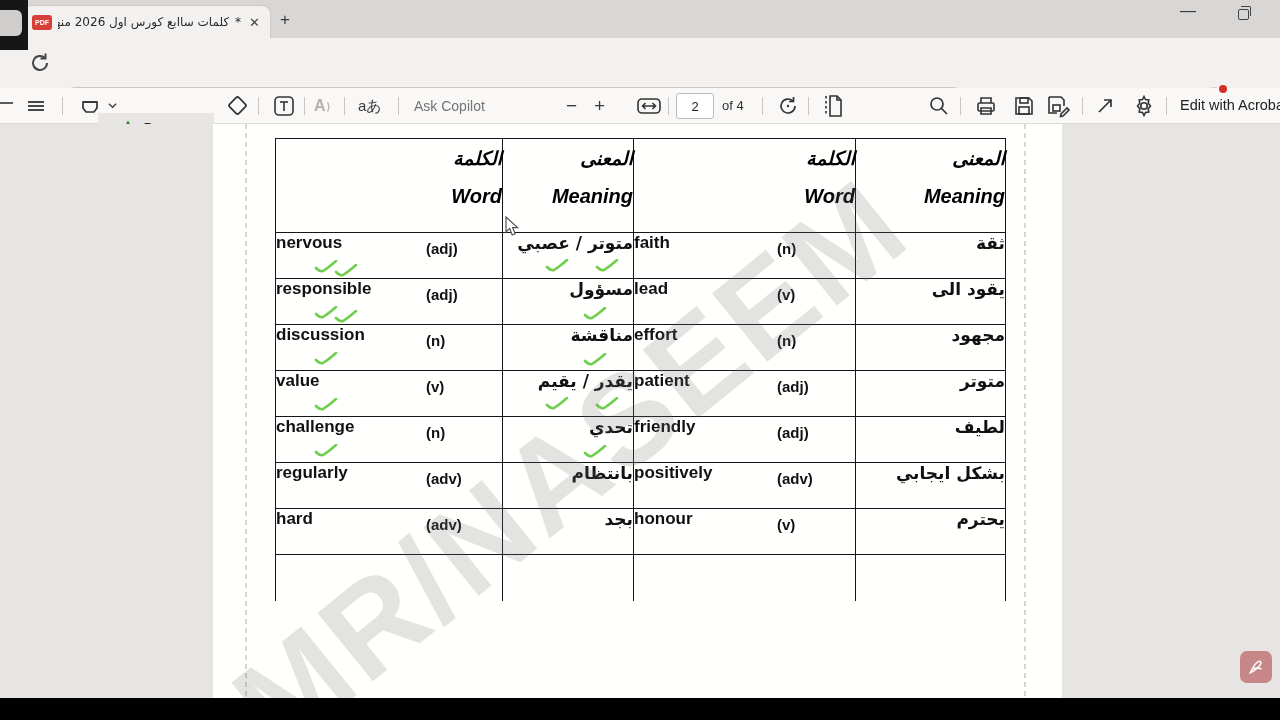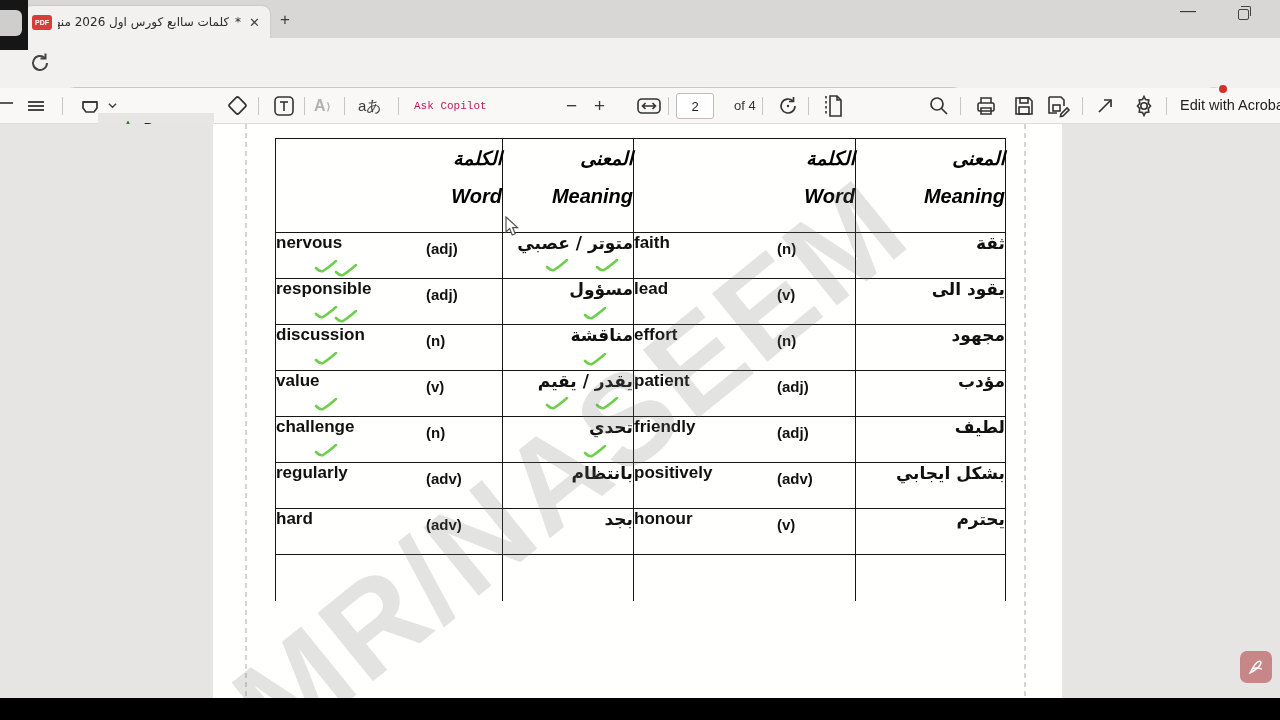--- a/index.html
+++ b/index.html
@@ -51,24 +51,24 @@
   .edge-partial { position:absolute; left:1272px; top:51px; width:16px; height:22px; border-radius:11px 0 0 11px;
                   background:radial-gradient(circle at 80% 40%, #59c3e0 0 40%, #2f9e44 41% 100%); }
 
   .pdfbar { position:absolute; left:0; top:88px; width:1280px; height:36px; background:#f9f8f7; border-bottom:1px solid #dddcda; }
   .pb { position:absolute; top:0; height:36px; display:flex; align-items:center; color:#3a3a3a; }
   .vdiv { position:absolute; top:9px; width:1px; height:18px; background:#c7c6c4; }
   .chev { width:9px; height:9px; display:inline-block; }
   .drawbtn { position:absolute; left:98px; top:1px; width:116px; height:33px; background:#e7e6e4; border-bottom:3px solid #0e62ad;
              display:flex; align-items:center; justify-content:center; gap:7px;margin-top:24px; }
   .drawbtn .lbl { font-size:14.5px; color:#222; }
-  .toollabel { font-size:11px; color:#be185d;font-family:Liberation Mono, monospace; }
+  .toollabel { font-size:14px; color:#737373; }
   .pagebox { position:absolute; left:676px; top:5px; width:38px; height:26px; background:#fff; border:1px solid #bdbcba;
              border-radius:3px; display:flex; align-items:center; justify-content:center; font-size:13px; color:#222; }
-  .of-label { position:absolute; left:722px; top:10px; font-size:13px; color:#333;margin-left:12px; }
+  .of-label { position:absolute; left:722px; top:10px; font-size:13px; color:#333; }
   .editlabel { position:absolute; left:1180px; top:9px; font-size:14.5px; color:#222; white-space:nowrap; }
 
   
   .viewer { position:absolute; left:0; top:124px; width:1280px; height:574px; background:#e6e5e3; overflow:hidden; }
   .page { position:absolute; left:213px; top:0; width:849px; height:574px; background:#fffffd; }
   .dashline { position:absolute; top:0; width:2px; height:574px;
               background:repeating-linear-gradient(180deg,#d6d5d2 0 5px, transparent 5px 9px); }
 
   table.vocab { position:absolute; left:62px; top:14px; border-collapse:collapse; table-layout:fixed;
                 font-family:"DejaVu Sans", sans-serif; }
@@ -348,21 +348,21 @@
        <span class="chk" style="right:14px;top:24px"><svg width="24" height="14" viewBox="0 0 24 14" fill="none" stroke="#6fce4e" stroke-width="2.6" stroke-linecap="round">
                   <path d="M2 8 Q6 12 9 11 Q14 8 22 1"></path>
                 </svg></span><span class="chk" style="right:64px;top:24px"><svg width="24" height="14" viewBox="0 0 24 14" fill="none" stroke="#6fce4e" stroke-width="2.6" stroke-linecap="round">
                   <path d="M2 8 Q6 12 9 11 Q14 8 22 1"></path>
                 </svg></span>
      </td>
      <td class="wcell">
        <span class="wword">patient</span>
        <span class="wpos" style="left:143px">(adj)</span>
      </td>
-     <td class="mcell">مؤدب</td>
+     <td class="mcell">متوتر</td>
           </tr>
           <tr class="vrow">
             <td class="wcell">
        <span class="wword">challenge</span>
        <span class="wpos" style="left:150px">(n)</span>
        <span class="chk" style="left:38px;top:26px"><svg width="24" height="14" viewBox="0 0 24 14" fill="none" stroke="#6fce4e" stroke-width="2.6" stroke-linecap="round">
                   <path d="M2 8 Q6 12 9 11 Q14 8 22 1"></path>
                 </svg></span>
      </td>
      <td class="mcell">تحدي

